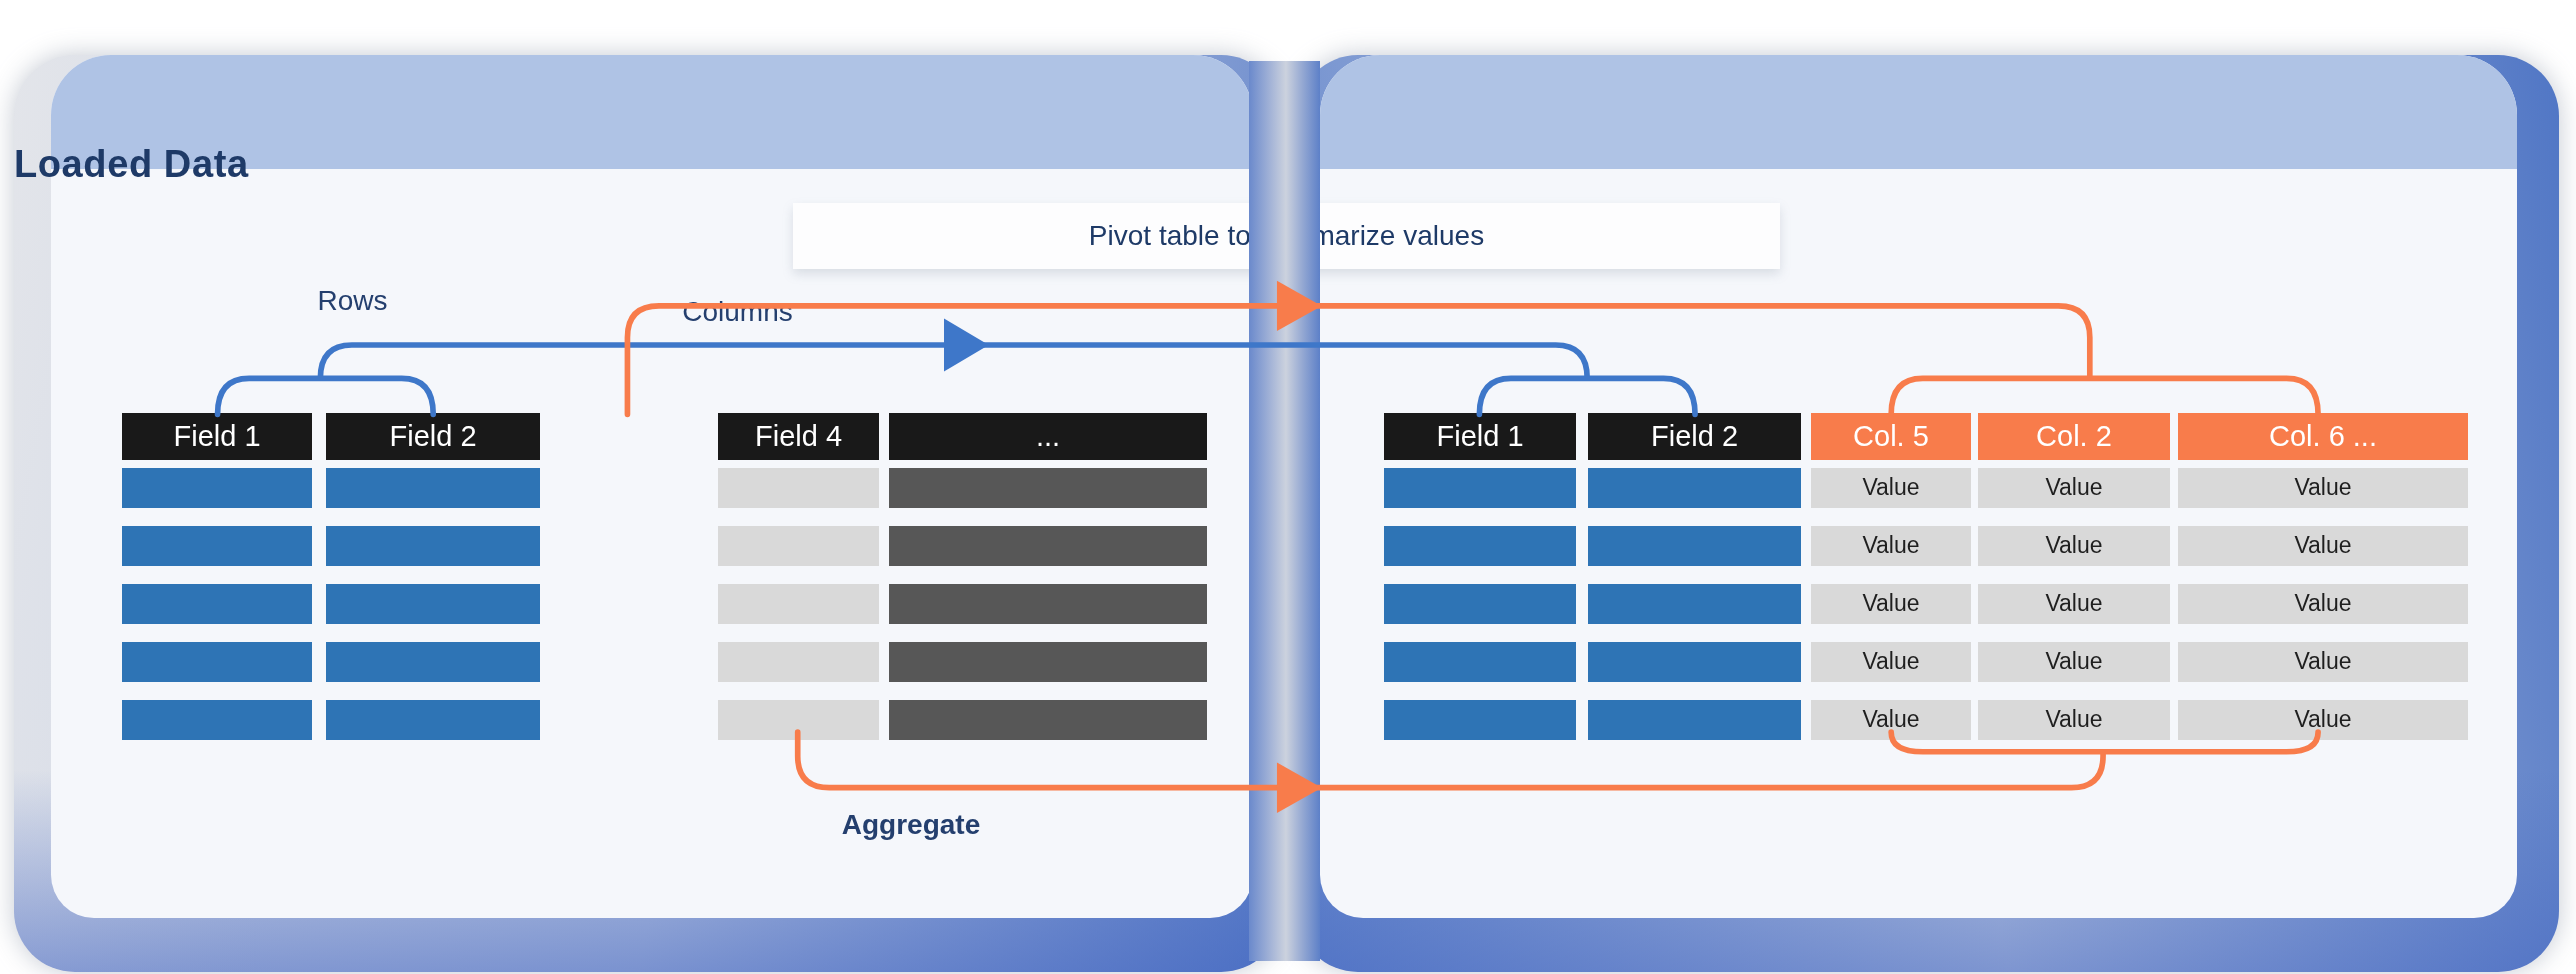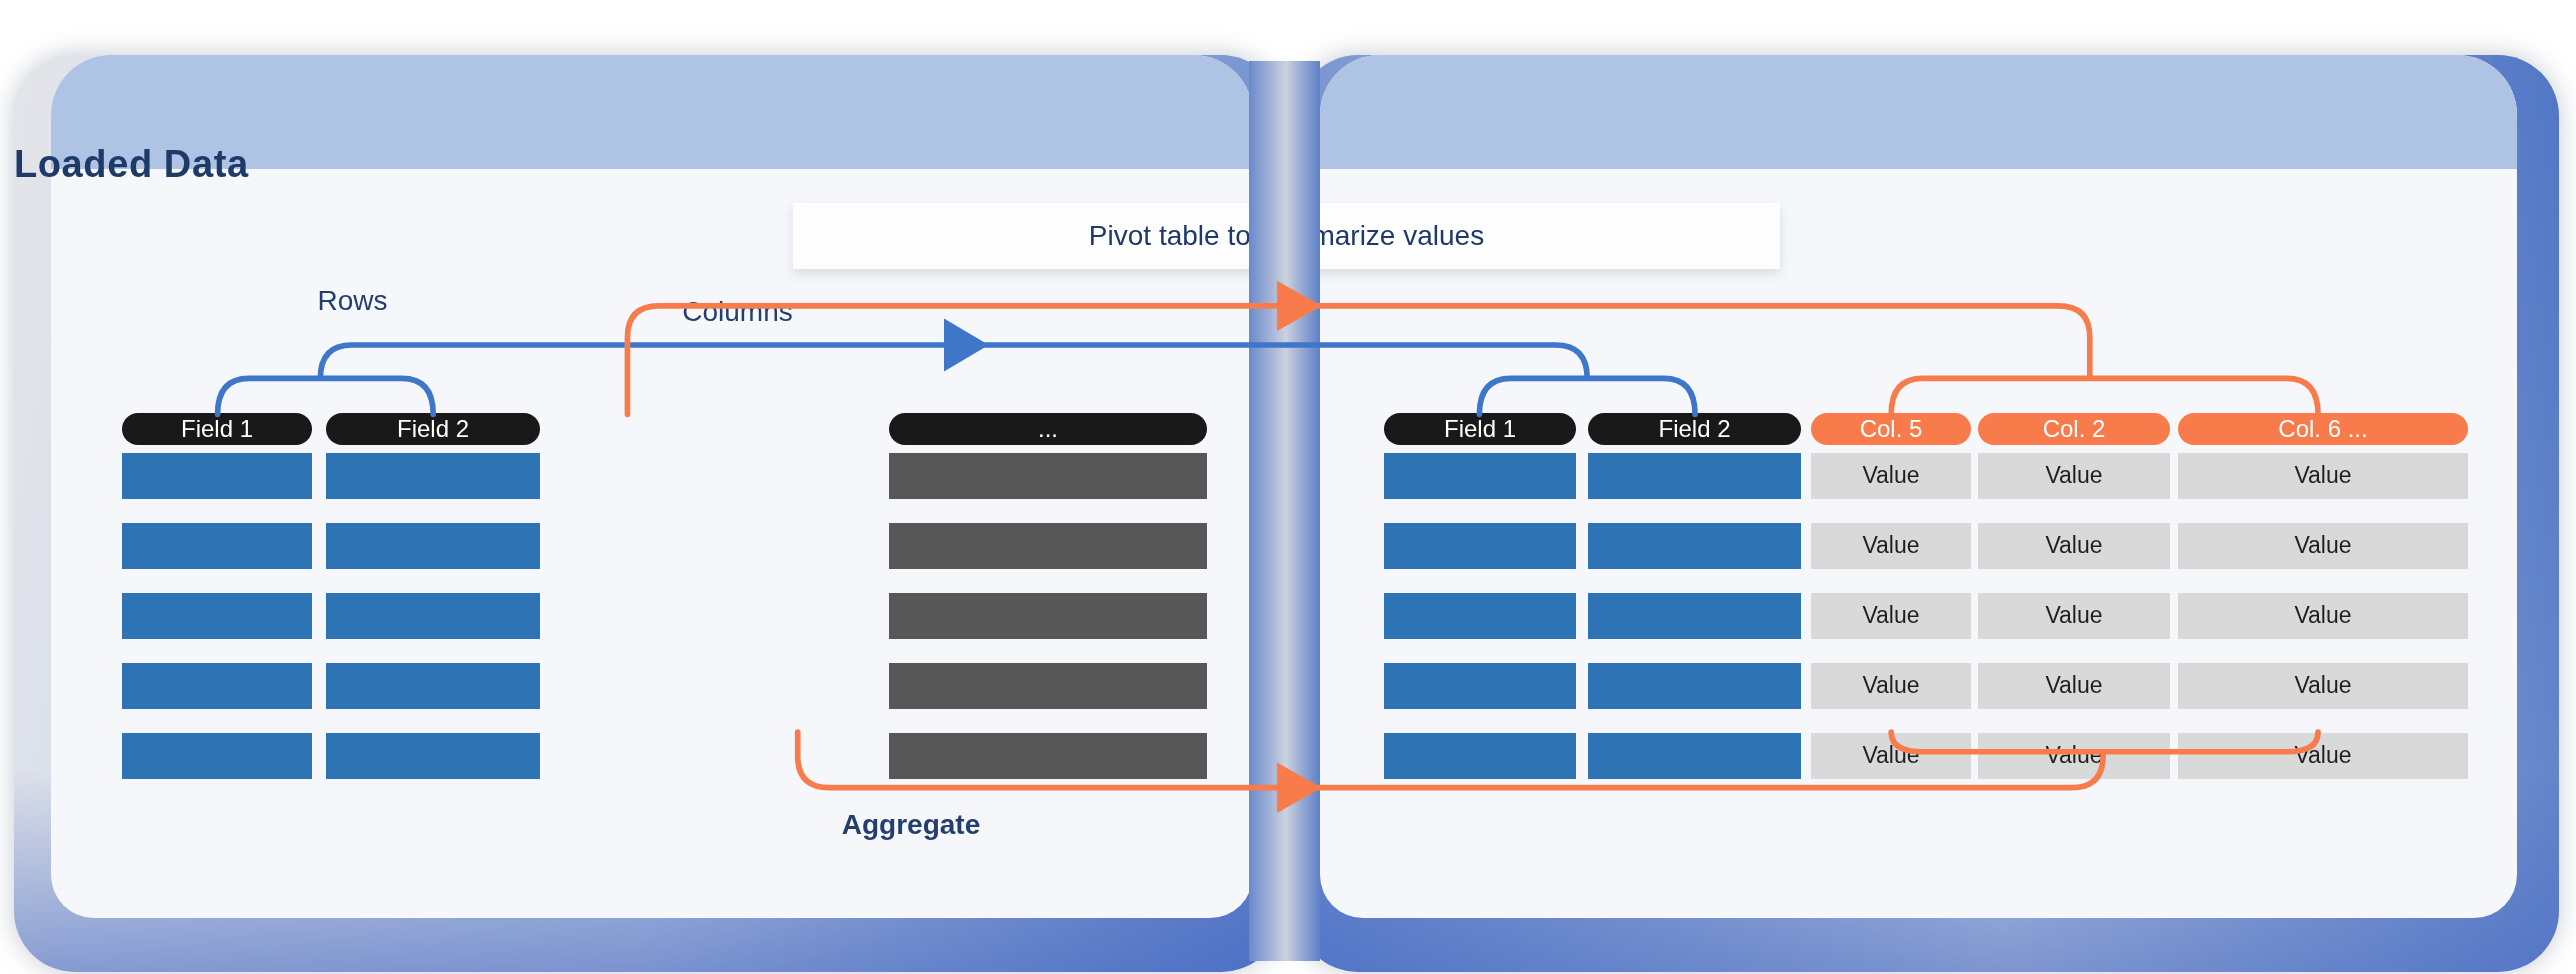--- a/index.html
+++ b/index.html
@@ -33,25 +33,25 @@
 
   
   .flabel{position:absolute;z-index:4;font-size:28px;font-weight:500;color:#243F6E;
           text-align:center;}
   .lbl-rows{left:277px;top:285px;width:151px;}
   .lbl-columns{left:643px;top:248px;width:189px;margin-top:48px;}
   .lbl-aggregate{left:810px;top:809px;width:202px;font-weight:bold;}
 
   
   .tcol{position:absolute;top:413px;z-index:4;}
-  .th{height:32px;margin-bottom:7.6px;display:flex;align-items:center;justify-content:center;
-      font-size:24px;color:#fff;border-radius:16px;}
+  .th{height:47px;margin-bottom:7.6px;display:flex;align-items:center;justify-content:center;
+      font-size:29px;color:#fff;}
   .hdr-black{background:#191919;}
   .hdr-orange{background:#F87C4B;}
-  .cell{height:46px;margin-bottom:24px;}
+  .cell{height:40px;margin-bottom:18px;}
   .c-blue{background:#2E74B5;}
   .c-orange{background:#F87C4B;}
   .c-lgray{background:#D9D9D9;}
   .c-dgray{background:#575757;}
   .val{display:flex;align-items:center;justify-content:center;font-size:23px;color:#1F1F1F;}
 
   .arrows{position:absolute;left:0;top:0;z-index:6;}
 </style>
 </head>
 <body>
@@ -87,20 +87,28 @@
     <div class="cell c-blue"></div>
     <div class="cell c-blue"></div>
   </div>
   <div class="tcol" style="left:326px;width:214px">
     <div class="th hdr-black">Field 2</div>
     <div class="cell c-blue"></div>
     <div class="cell c-blue"></div>
     <div class="cell c-blue"></div>
     <div class="cell c-blue"></div>
     <div class="cell c-blue"></div>
+  </div>
+  <div class="tcol" style="left:718px;width:161px">
+    <div class="th hdr-black">Field 4</div>
+    <div class="cell c-lgray"></div>
+    <div class="cell c-lgray"></div>
+    <div class="cell c-lgray"></div>
+    <div class="cell c-lgray"></div>
+    <div class="cell c-lgray"></div>
   </div>
   <div class="tcol" style="left:889px;width:318px">
     <div class="th hdr-black">...</div>
     <div class="cell c-dgray"></div>
     <div class="cell c-dgray"></div>
     <div class="cell c-dgray"></div>
     <div class="cell c-dgray"></div>
     <div class="cell c-dgray"></div>
   </div>
 

